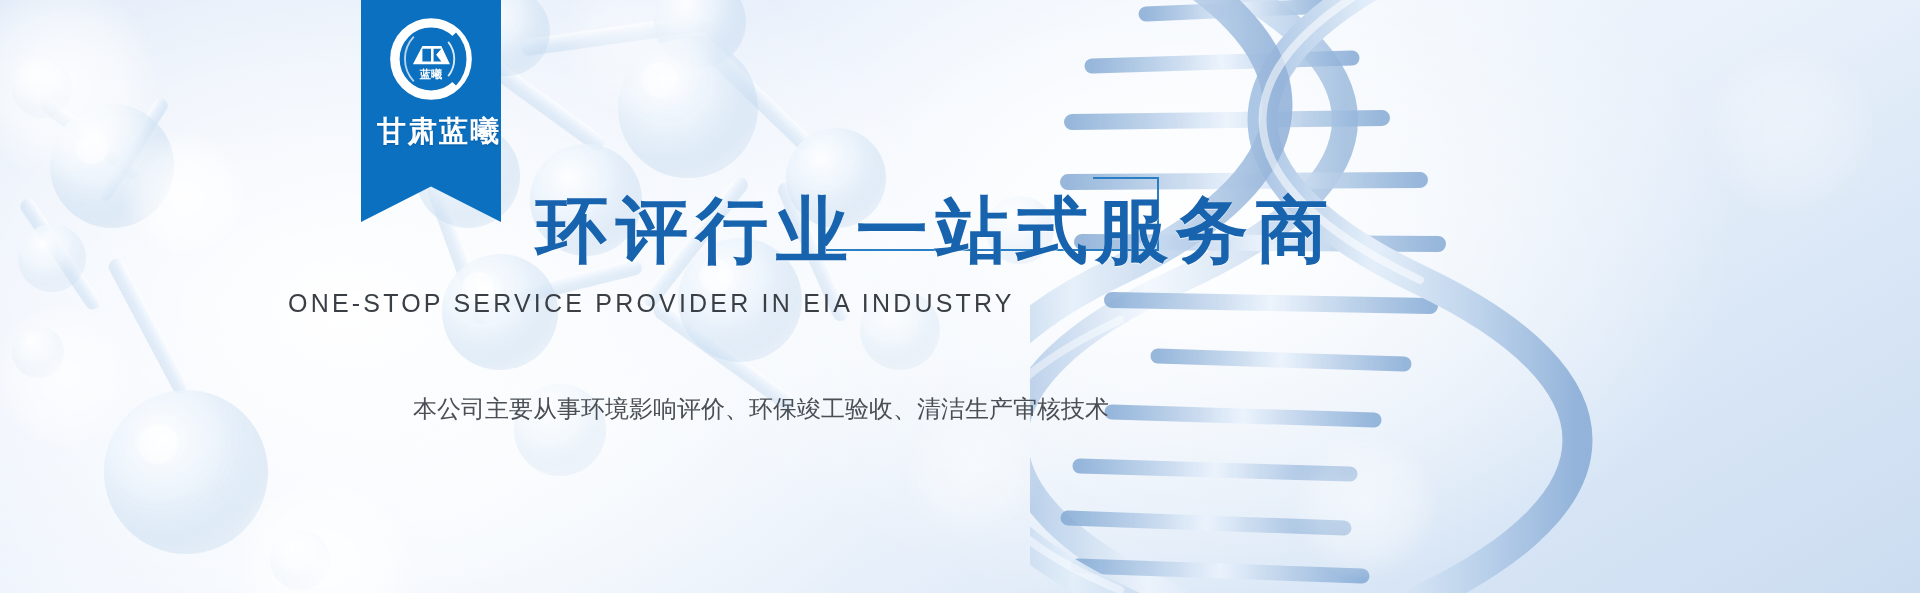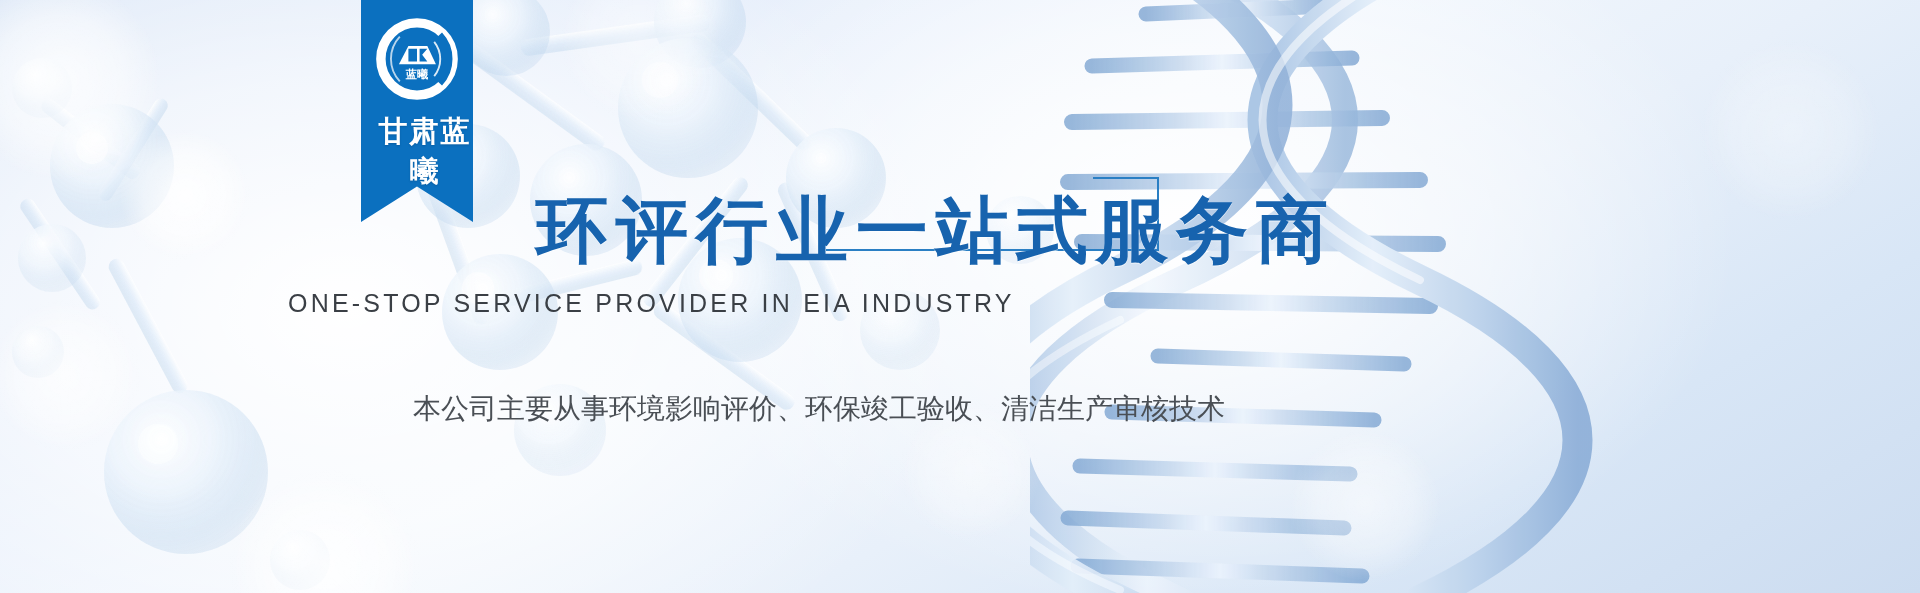--- a/index.html
+++ b/index.html
@@ -18,21 +18,21 @@
 
   
   .deco{position:absolute;top:0;left:0;width:1920px;height:593px;pointer-events:none;}
 
   
   .bokeh{position:absolute;border-radius:50%;pointer-events:none;
     background:radial-gradient(circle, rgba(255,255,255,0.95) 0%, rgba(255,255,255,0.55) 45%, rgba(255,255,255,0) 72%);}
 
   
   #ribbon{
-    position:absolute;left:361px;top:0;width:112px;height:222px;
+    position:absolute;left:361px;top:0;width:140px;height:222px;
     background:#0b70bf;
     -webkit-clip-path:polygon(0 0,100% 0,100% 100%,50% 84%,0 100%);
     clip-path:polygon(0 0,100% 0,100% 100%,50% 84%,0 100%);
     box-shadow:0 2px 10px rgba(20,70,130,0.18);
   }
   #ribbon-logo{position:absolute;left:50%;top:16px;transform:translateX(-50%);width:86px;height:86px;}
   #ribbon-name{
     position:absolute;left:0;right:0;top:112px;text-align:center;
     color:#ffffff;font-size:29px;letter-spacing:2px;font-weight:700;
     font-family:"Liberation Sans","DejaVu Sans",sans-serif;
@@ -60,21 +60,21 @@
   }
 
   
   #conn-h{position:absolute;left:826px;top:249px;width:333px;height:2px;background:#2a7fc4;}
   #conn-v{position:absolute;left:1157px;top:178px;width:2px;height:73px;background:#2a7fc4;}
   #conn-top{position:absolute;left:1093px;top:177px;width:66px;height:2px;background:#2a7fc4;}
 
   
   #paragraph{
     position:absolute;left:413px;top:389px;width:800px;
-    font-size:28px;line-height:40px;color:#4a4f55;
+    font-size:24px;line-height:40px;color:#4a4f55;
     font-family:"Liberation Serif","DejaVu Serif",serif;
   }
   #paragraph div{white-space:nowrap;}
 </style>
 </head>
 <body>
 
 <div id="banner">
 
   <svg class="deco" viewBox="0 0 1920 593" xmlns="http://www.w3.org/2000/svg">

